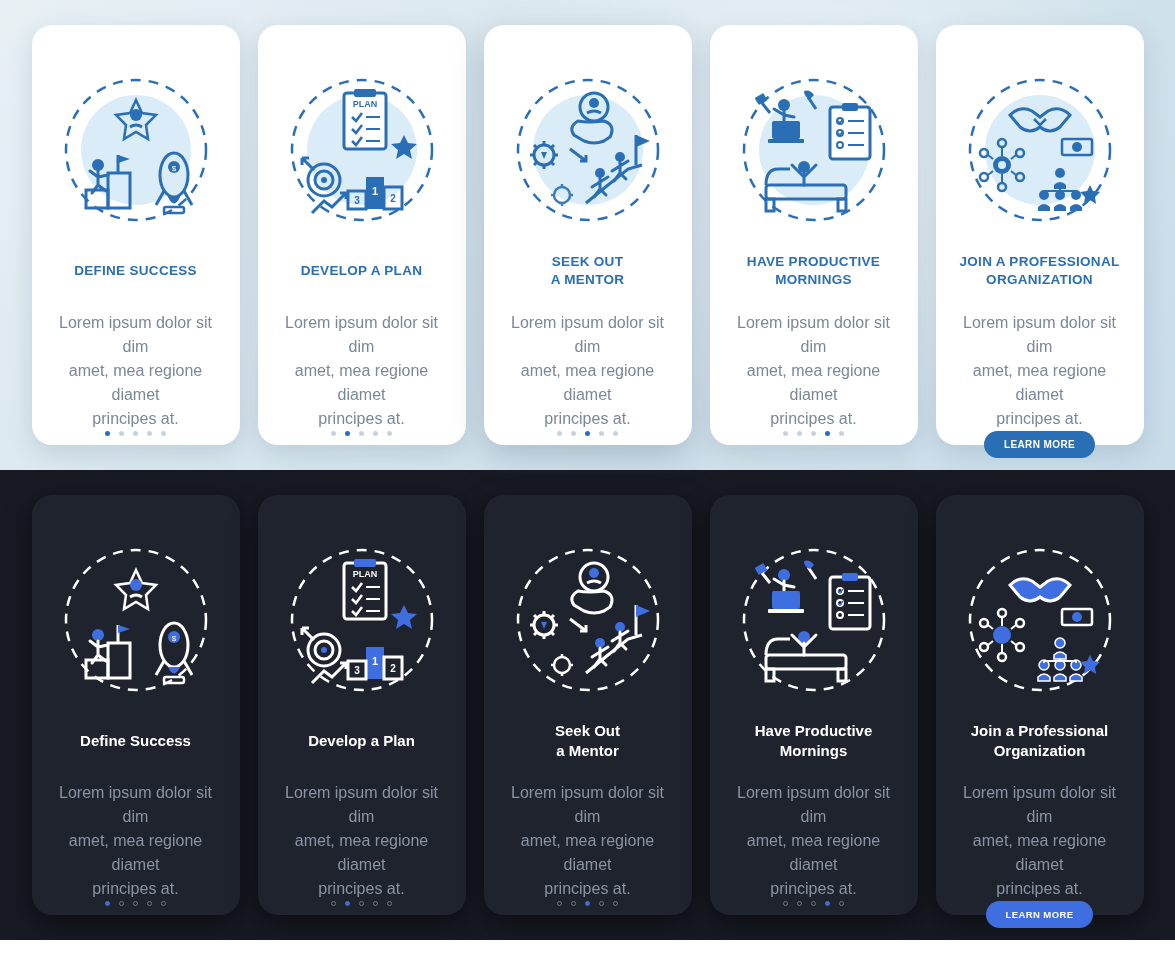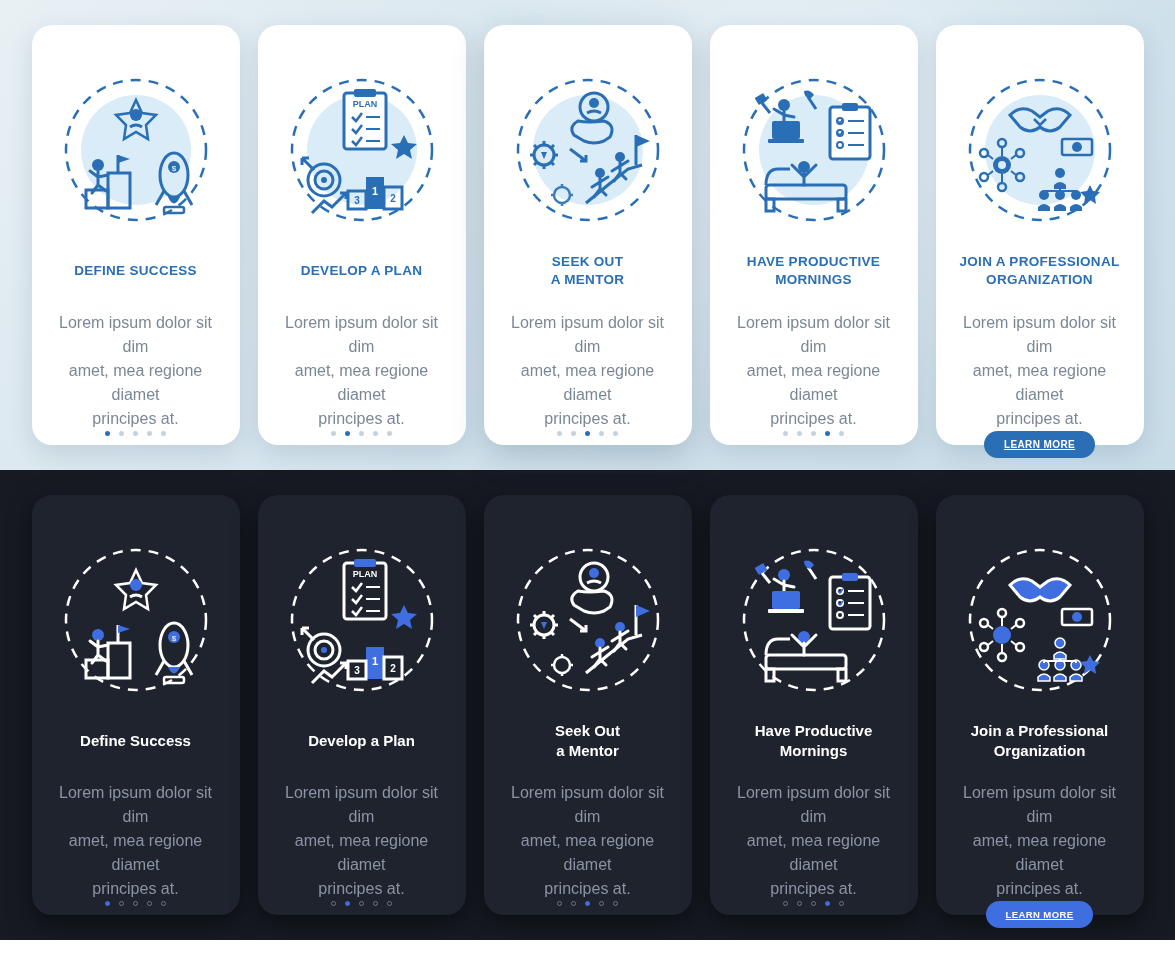--- a/index.html
+++ b/index.html
@@ -97,21 +97,20 @@
     color: #fff;
     border: none;
     border-radius: 16px;
     font-size: 10px;
     font-weight: 600;
     letter-spacing: 0.4px;
     padding: 8px 20px;
     margin-top: auto;
     margin-bottom: 6px;
     cursor: pointer;
-    text-decoration: underline;
   }
   .card-dark .cta { background: #3e6ee0; font-size:9.5px; }
 </style>
 </head>
 <body>
 
 <div class="section section-light">
 
   <div class="card card-light">
     <div class="illus">

